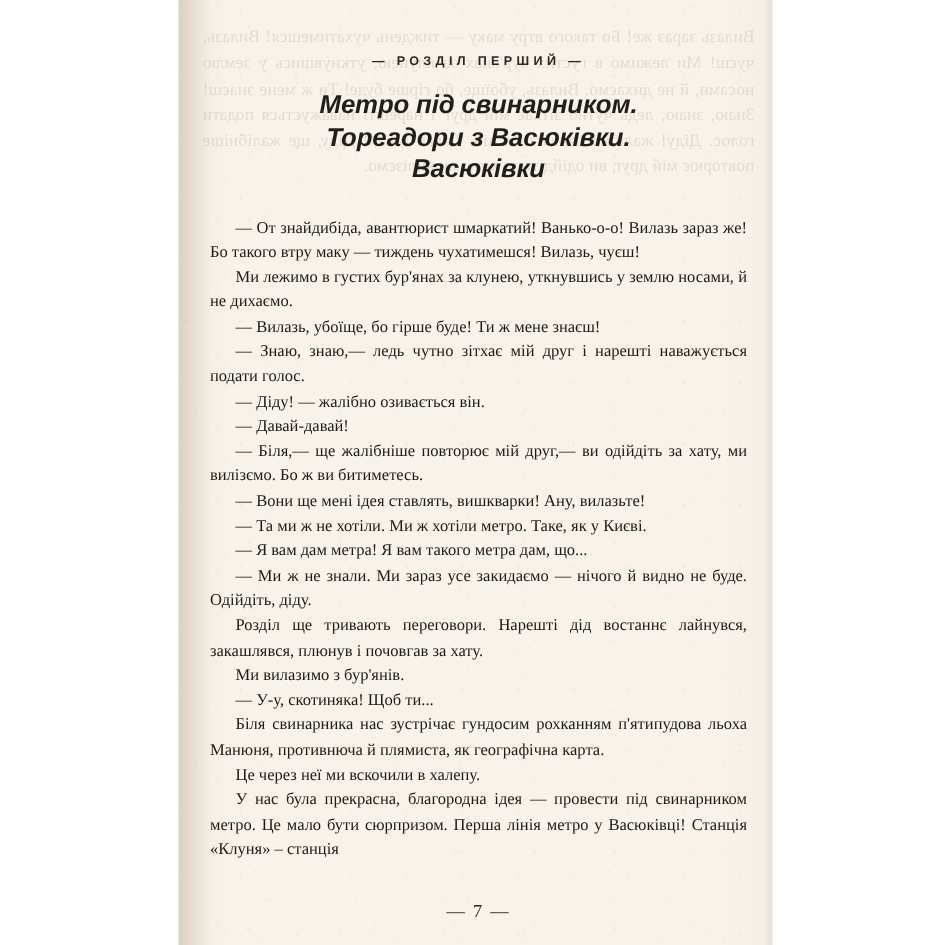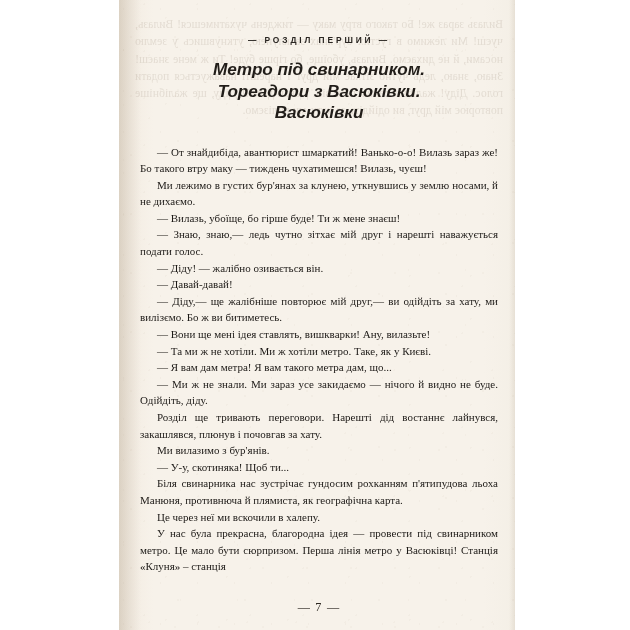--- a/index.html
+++ b/index.html
@@ -173,21 +173,21 @@
         <span class="t-line">Васюківки</span>
       </h1>
 
       <div id="body-text">
         <p>— От знайдибіда, авантюрист шмаркатий! Ванько-о-о! Вилазь зараз же! Бо такого втру маку — тиждень чухатимешся! Вилазь, чуєш!</p>
         <p>Ми лежимо в густих бур'янах за клунею, уткнувшись у землю носами, й не дихаємо.</p>
         <p>— Вилазь, убоїще, бо гірше буде! Ти ж мене знаєш!</p>
         <p>— Знаю, знаю,— ледь чутно зітхає мій друг і нарешті наважується подати голос.</p>
         <p>— Діду! — жалібно озивається він.</p>
         <p>— Давай-давай!</p>
-        <p>— Діду,— ще жалібніше повторює мій друг,— ви одійдіть за хату, ми вилізємо. Бо ж ви битиметесь.</p>
+        <p>— Біля,— ще жалібніше повторює мій друг,— ви одійдіть за хату, ми вилізємо. Бо ж ви битиметесь.</p>
         <p>— Вони ще мені ідея ставлять, вишкварки! Ану, вилазьте!</p>
         <p>— Та ми ж не хотіли. Ми ж хотіли метро. Таке, як у Києві.</p>
         <p>— Я вам дам метра! Я вам такого метра дам, що...</p>
         <p>— Ми ж не знали. Ми зараз усе закидаємо — нічого й видно не буде. Одійдіть, діду.</p>
         <p>Розділ ще тривають переговори. Нарешті дід востаннє лайнувся, закашлявся, плюнув і почовгав за хату.</p>
         <p>Ми вилазимо з бур'янів.</p>
         <p>— У-у, скотиняка! Щоб ти...</p>
         <p>Біля свинарника нас зустрічає гундосим рохканням п'ятипудова льоха Манюня, противнюча й плямиста, як географічна карта.</p>
         <p>Це через неї ми вскочили в халепу.</p>
         <p>У нас була прекрасна, благородна ідея — провести під свинарником метро. Це мало бути сюрпризом. Перша лінія метро у Васюківці! Станція «Клуня» – станція</p>

